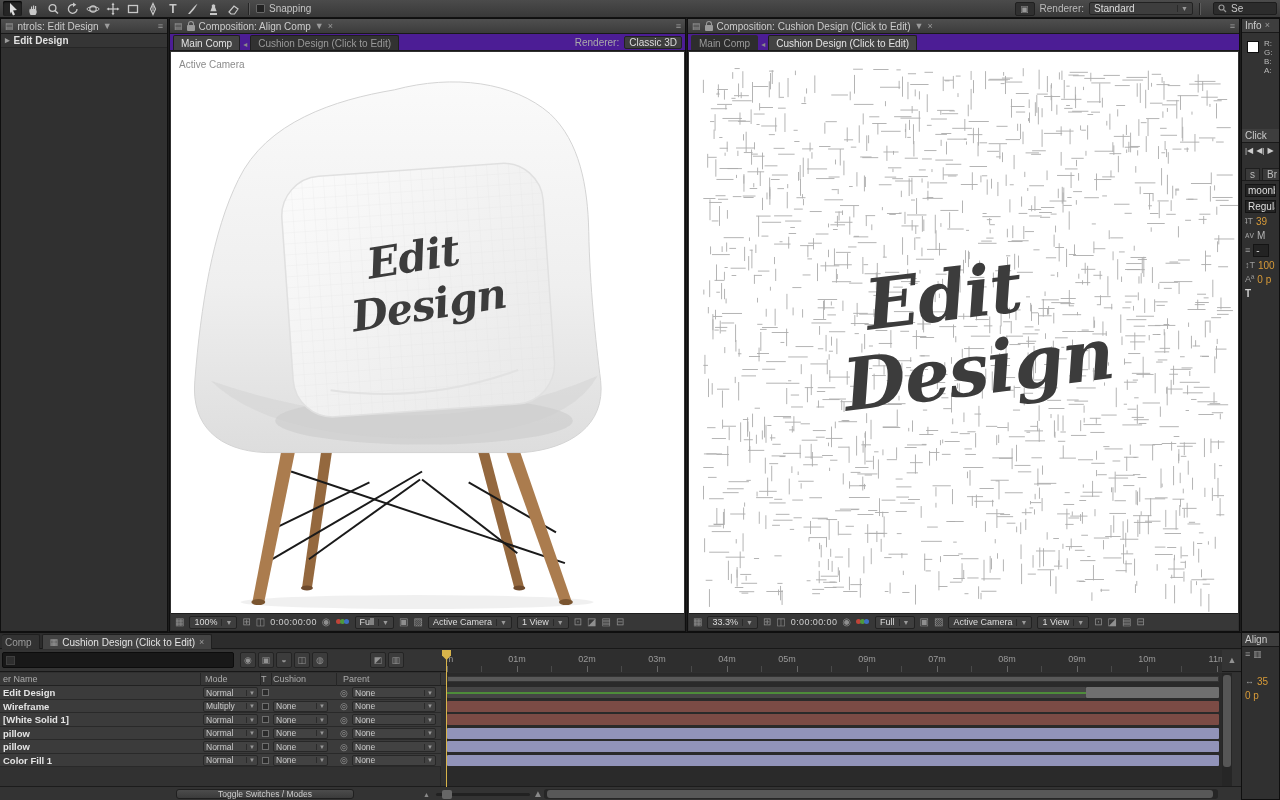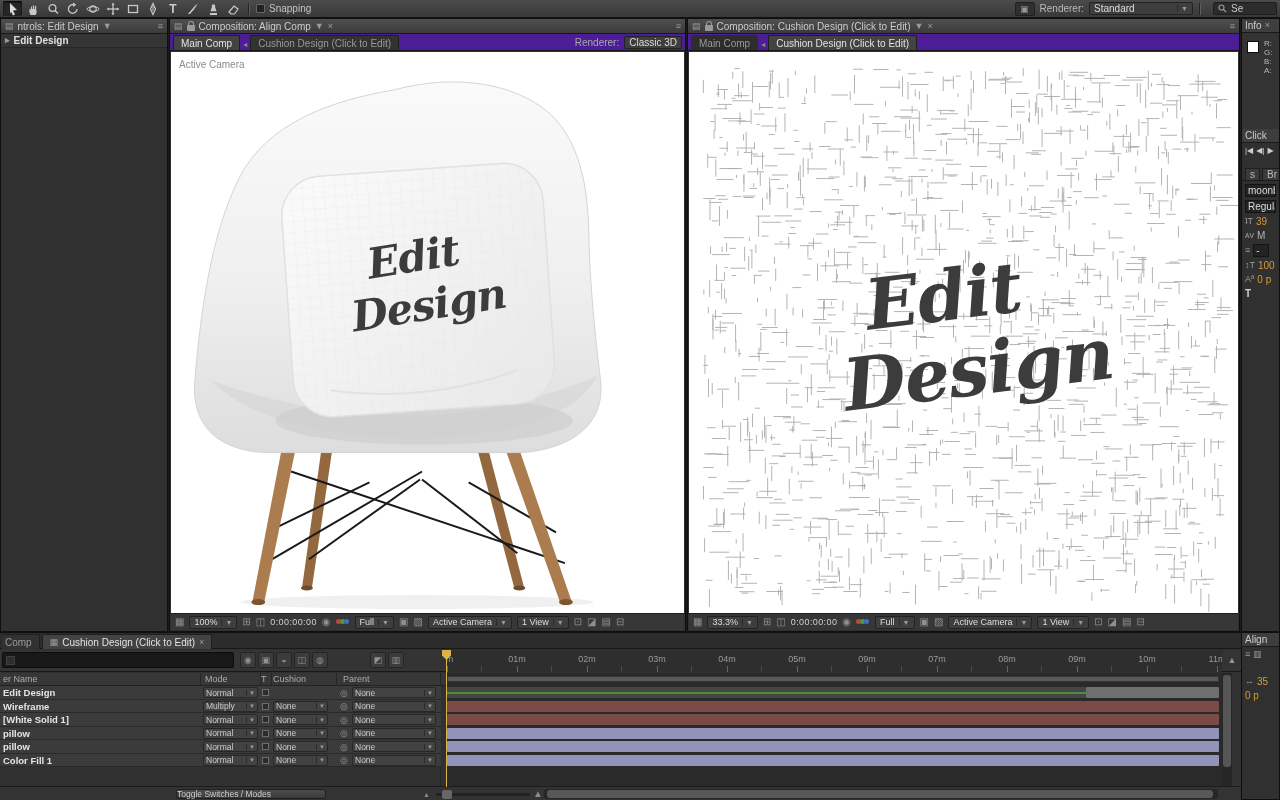--- a/index.html
+++ b/index.html
@@ -78,21 +78,21 @@
   .workarea{position:absolute;left:0;top:3px;width:772px;height:6px;background:#595959;border:1px solid #343434}
   .gbar{position:absolute;height:11px;border-radius:1px;background:#454545}
   .gtail{position:absolute;height:11px;background:#6f6f6f;border-radius:1px}
   .greenline{position:absolute;height:2px;background:var(--green,#4e8c3a)}
   .vscroll{position:absolute;left:1222px;top:0;width:10px;height:114px;background:#262626}
   .vthumb{position:absolute;left:1px;top:2px;width:8px;height:92px;background:#565656;border-radius:3px}
   .gutter{position:absolute;left:1232px;top:0;width:9px;height:114px;background:#323232}
   .cti-line{position:absolute;left:446px;top:17px;width:1px;height:137px;background:var(--cti,#d8b44a);z-index:3}
   .cti-head{position:absolute;left:442px;top:17px;width:9px;height:10px;background:var(--cti,#d8b44a);clip-path:polygon(0 0,100% 0,100% 55%,50% 100%,0 55%);z-index:3}
   .tl-foot{position:absolute;left:0;bottom:0;right:0;height:14px;background:#333;border-top:1px solid #1c1c1c}
-  .toggle-btn{position:absolute;left:176px;top:2px;width:150px;height:10px;background:linear-gradient(#4c4c4c,#3b3b3b);border:1px solid #1f1f1f;border-radius:3px;color:#ccc;font-size:8.5px;display:flex;align-items:center;justify-content:flex-start;line-height:1}
+  .toggle-btn{position:absolute;left:176px;top:2px;width:178px;height:10px;background:linear-gradient(#4c4c4c,#3b3b3b);border:1px solid #1f1f1f;border-radius:3px;color:#ccc;font-size:8.5px;display:flex;align-items:center;justify-content:center;line-height:1}
   .zicon{position:absolute;color:#8a8a8a;line-height:1}
   .zslider{position:absolute;left:436px;top:6px;width:94px;height:3px;background:#212121;border-radius:2px}
   .zthumb{position:absolute;left:6px;top:-3px;width:10px;height:9px;background:#676767;border-radius:2px}
   .hscroll{position:absolute;left:544px;top:2px;width:674px;height:10px;background:#262626;border-radius:3px}
   .hthumb{position:absolute;left:3px;top:1px;width:666px;height:8px;background:#585858;border-radius:3px}
 </style>
 </head>
 <body>
 
 <div class="app">
@@ -2074,21 +2074,21 @@
       <div class="tl-btn" style="left:294px">◫</div>
       <div class="tl-btn" style="left:312px">◍</div>
       <div class="tl-btn" style="left:370px">◩</div>
       <div class="tl-btn" style="left:388px">▥</div>
       <div class="ruler">
         <span class="rlabel" style="left:0px">0m</span>
         <span class="rlabel" style="left:70px">01m</span>
         <span class="rlabel" style="left:140px">02m</span>
         <span class="rlabel" style="left:210px">03m</span>
         <span class="rlabel" style="left:280px">04m</span>
-        <span class="rlabel" style="left:350px">05m</span>
+        <span class="rlabel" style="left:340px">05m</span>
         <span class="rlabel" style="left:420px">09m</span>
         <span class="rlabel" style="left:490px">07m</span>
         <span class="rlabel" style="left:560px">08m</span>
         <span class="rlabel" style="left:630px">09m</span>
         <span class="rlabel" style="left:700px">10m</span>
         <span class="rlabel" style="left:770px">11m</span>
         <div class="ticks"></div>
       </div>
       <div class="tl-btn" style="left:1226px;width:12px;background:none;border:none">▲</div>
     </div>

